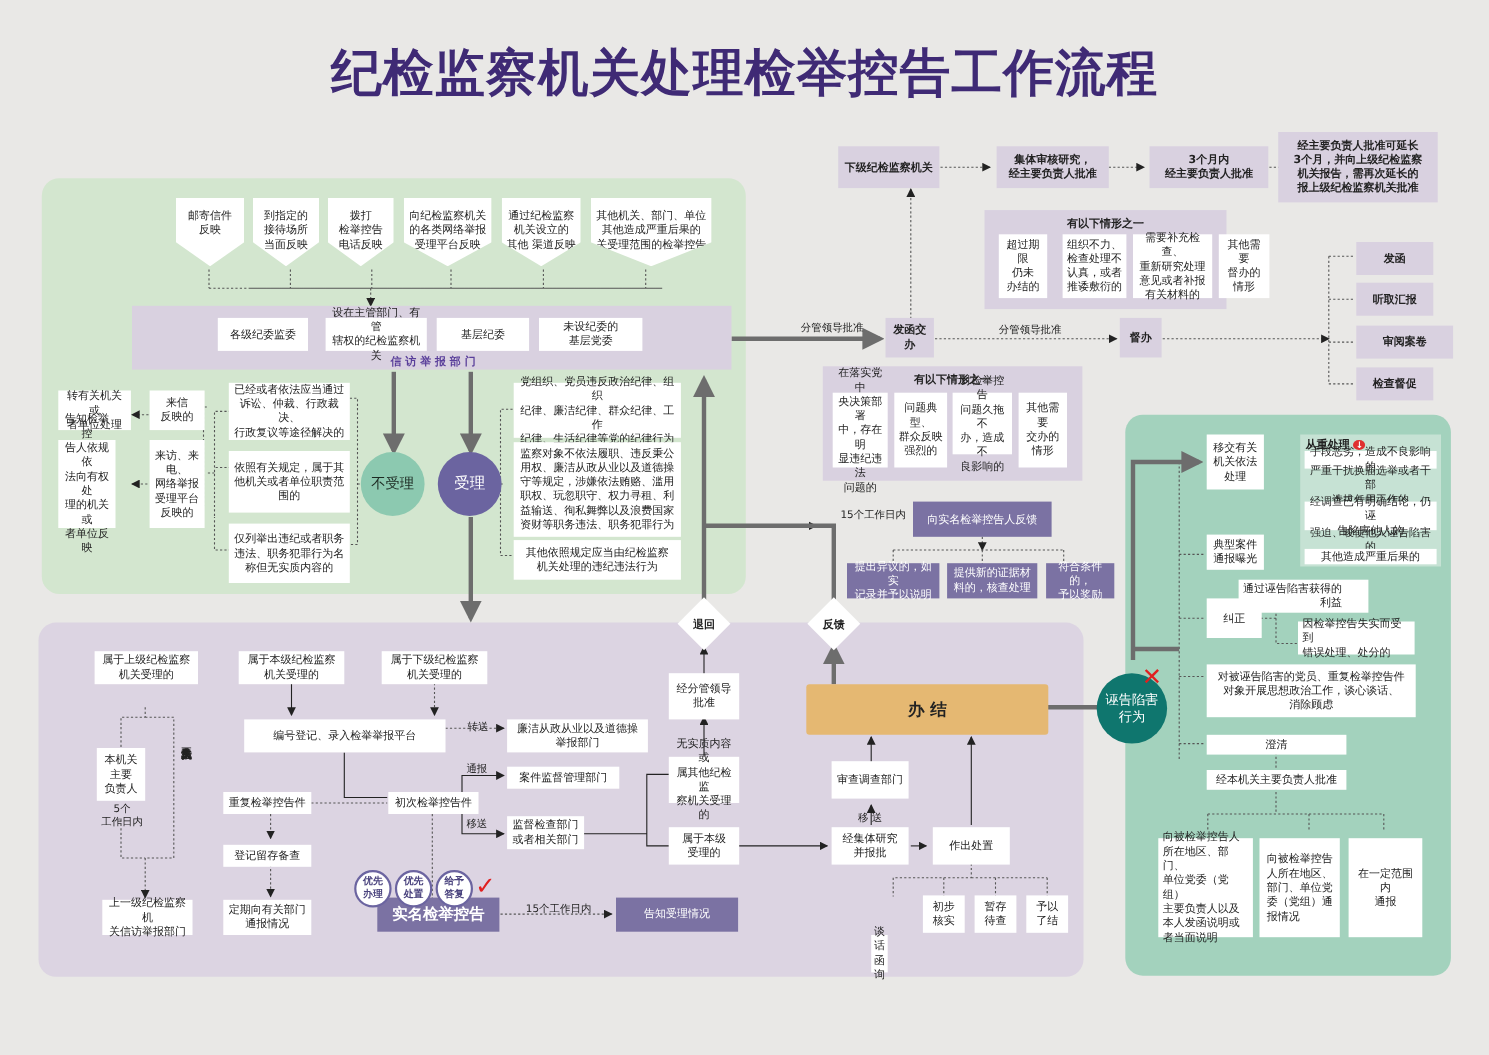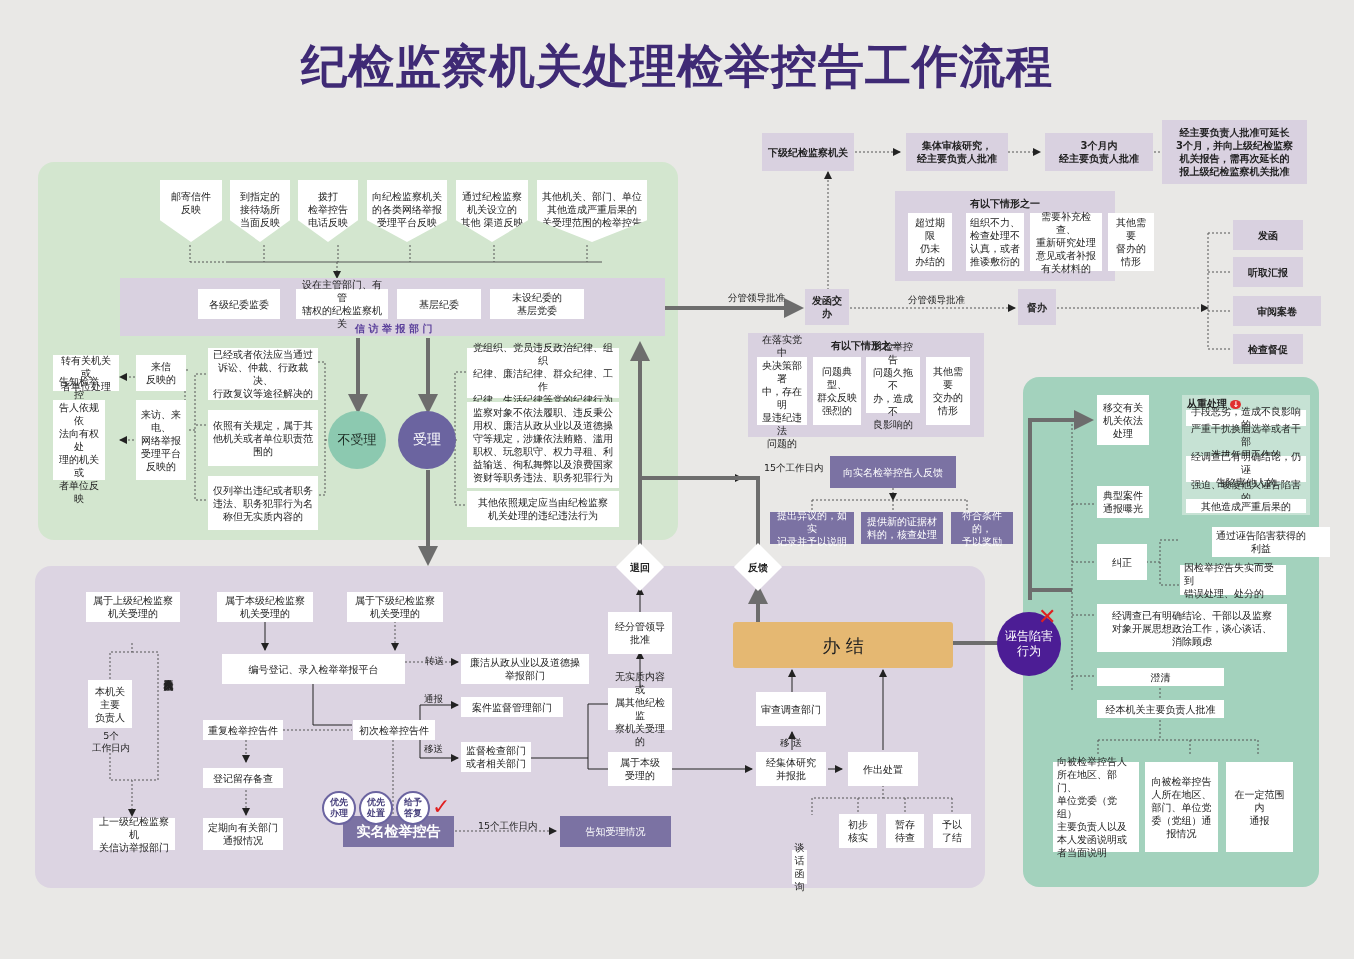--- a/index.html
+++ b/index.html
@@ -275,65 +275,65 @@
 <div class="box" style="left:756px;top:692px;width:70px;height:34px">审查调查部门</div>
 <div class="box" style="left:848px;top:752px;width:70px;height:34px">作出处置</div>
 <div class="box" style="left:792px;top:850px;width:15px;height:34px;white-space:pre-line">谈话
 函询</div>
 <div class="box" style="left:839px;top:814px;width:38px;height:34px;white-space:pre-line">初步
 核实</div>
 <div class="box" style="left:886px;top:814px;width:38px;height:34px;white-space:pre-line">暂存
 待查</div>
 <div class="box" style="left:933px;top:814px;width:38px;height:34px;white-space:pre-line">予以
 了结</div>
-<div class="box" style="left:733px;top:622px;width:220px;height:46px;background:#e5b872;font-size:18px;font-weight:normal;border-radius:3px">办 结</div>
+<div class="box" style="left:733px;top:622px;width:220px;height:46px;background:#e5b872;font-size:15px;font-weight:bold;border-radius:3px">办 结</div>
 
 <div class="pbox" style="left:343px;top:816px;width:111px;height:31px;font-size:14px;font-weight:bold">实名检举控告</div>
 <div class="sm" style="left:322px;top:791px;white-space:pre-line">优先
 办理</div>
 <div class="sm" style="left:359px;top:791px;white-space:pre-line">优先
 处置</div>
 <div class="sm" style="left:396px;top:791px;white-space:pre-line">给予
 答复</div>
 <div class="lbl" style="left:432px;top:794px;color:#e02020;font-size:22px;font-weight:bold">✓</div>
 <div class="lbl" style="left:478px;top:820px">15个工作日内</div>
 <div class="pbox" style="left:560px;top:816px;width:111px;height:31px">告知受理情况</div>
 
-<div class="circle" style="left:997px;top:612px;width:64px;height:64px;background:#4c1d95;font-size:12px;white-space:pre-line;text-align:center;line-height:15px">诬告陷害
+<div class="circle" style="left:997px;top:612px;width:64px;height:64px;background:#0f766e;font-size:12px;white-space:pre-line;text-align:center;line-height:15px">诬告陷害
 行为</div>
 <div class="lbl" style="left:1038px;top:604px;color:#e02020;font-size:22px;font-weight:bold">✕</div>
 <div class="box" style="left:1097px;top:395px;width:52px;height:50px;white-space:pre-line">移交有关
 机关依法
 处理</div>
 <div class="abs" style="left:1182px;top:395px;width:128px;height:120px;background:#c6e2d4"></div>
 <div class="lbl" style="left:1187px;top:397px;font-weight:bold;font-size:10px"><span>从重处理</span> <span style="color:#fff;background:#e03030;border-radius:50%;padding:0 2px;font-size:8px">↓</span></div>
 <div class="box" style="left:1186px;top:410px;width:120px;height:16px">手段恶劣，造成不良影响的</div>
 <div class="box" style="left:1186px;top:428px;width:120px;height:26px;white-space:pre-line;background:transparent">严重干扰换届选举或者干部
 选拔任用工作的</div>
 <div class="box" style="left:1186px;top:456px;width:120px;height:26px;white-space:pre-line">经调查已有明确结论，仍诬
 告陷害他人的</div>
 <div class="box" style="left:1186px;top:484px;width:120px;height:14px;background:transparent">强迫、唆使他人诬告陷害的</div>
 <div class="box" style="left:1186px;top:499px;width:120px;height:14px">其他造成严重后果的</div>
 <div class="box" style="left:1097px;top:486px;width:52px;height:32px;white-space:pre-line">典型案件
 通报曝光</div>
 <div class="box" style="left:1097px;top:544px;width:50px;height:36px">纠正</div>
-<div class="box" style="left:1212px;top:527px;width:118px;height:30px;white-space:pre-line;justify-content:flex-start;text-align:center">通过诬告陷害获得的
+<div class="box" style="left:1126px;top:527px;width:118px;height:30px;white-space:pre-line;justify-content:flex-start;text-align:right">通过诬告陷害获得的
 利益</div>
 <div class="box" style="left:1180px;top:565px;width:106px;height:30px;white-space:pre-line;justify-content:flex-start;text-align:left">因检举控告失实而受到
 错误处理、处分的</div>
-<div class="box" style="left:1097px;top:604px;width:190px;height:48px;white-space:pre-line">经调查已有明确结论、干部以及监察
+<div class="box" style="left:1097px;top:604px;width:190px;height:48px;white-space:pre-line">对被诬告陷害的党员、重复检举控告件
 对象开展思想政治工作，谈心谈话、
 消除顾虑</div>
 <div class="box" style="left:1097px;top:668px;width:127px;height:18px">澄清</div>
 <div class="box" style="left:1097px;top:700px;width:127px;height:18px">经本机关主要负责人批准</div>
 <div class="box" style="left:1053px;top:762px;width:86px;height:90px;white-space:pre-line;text-align:left">向被检举控告人
 所在地区、部门、
 单位党委（党组）
 主要负责人以及
 本人发函说明或
 者当面说明</div>
-<div class="box" style="left:1145px;top:762px;width:73px;height:90px;white-space:pre-line;text-align:center">向被检举控告
+<div class="box" style="left:1145px;top:762px;width:73px;height:90px;white-space:pre-line;text-align:left">向被检举控告
 人所在地区、
 部门、单位党
 委（党组）通
 报情况</div>
 <div class="box" style="left:1226px;top:762px;width:67px;height:90px;white-space:pre-line">在一定范围内
 通报</div>
 
 </body></html>

